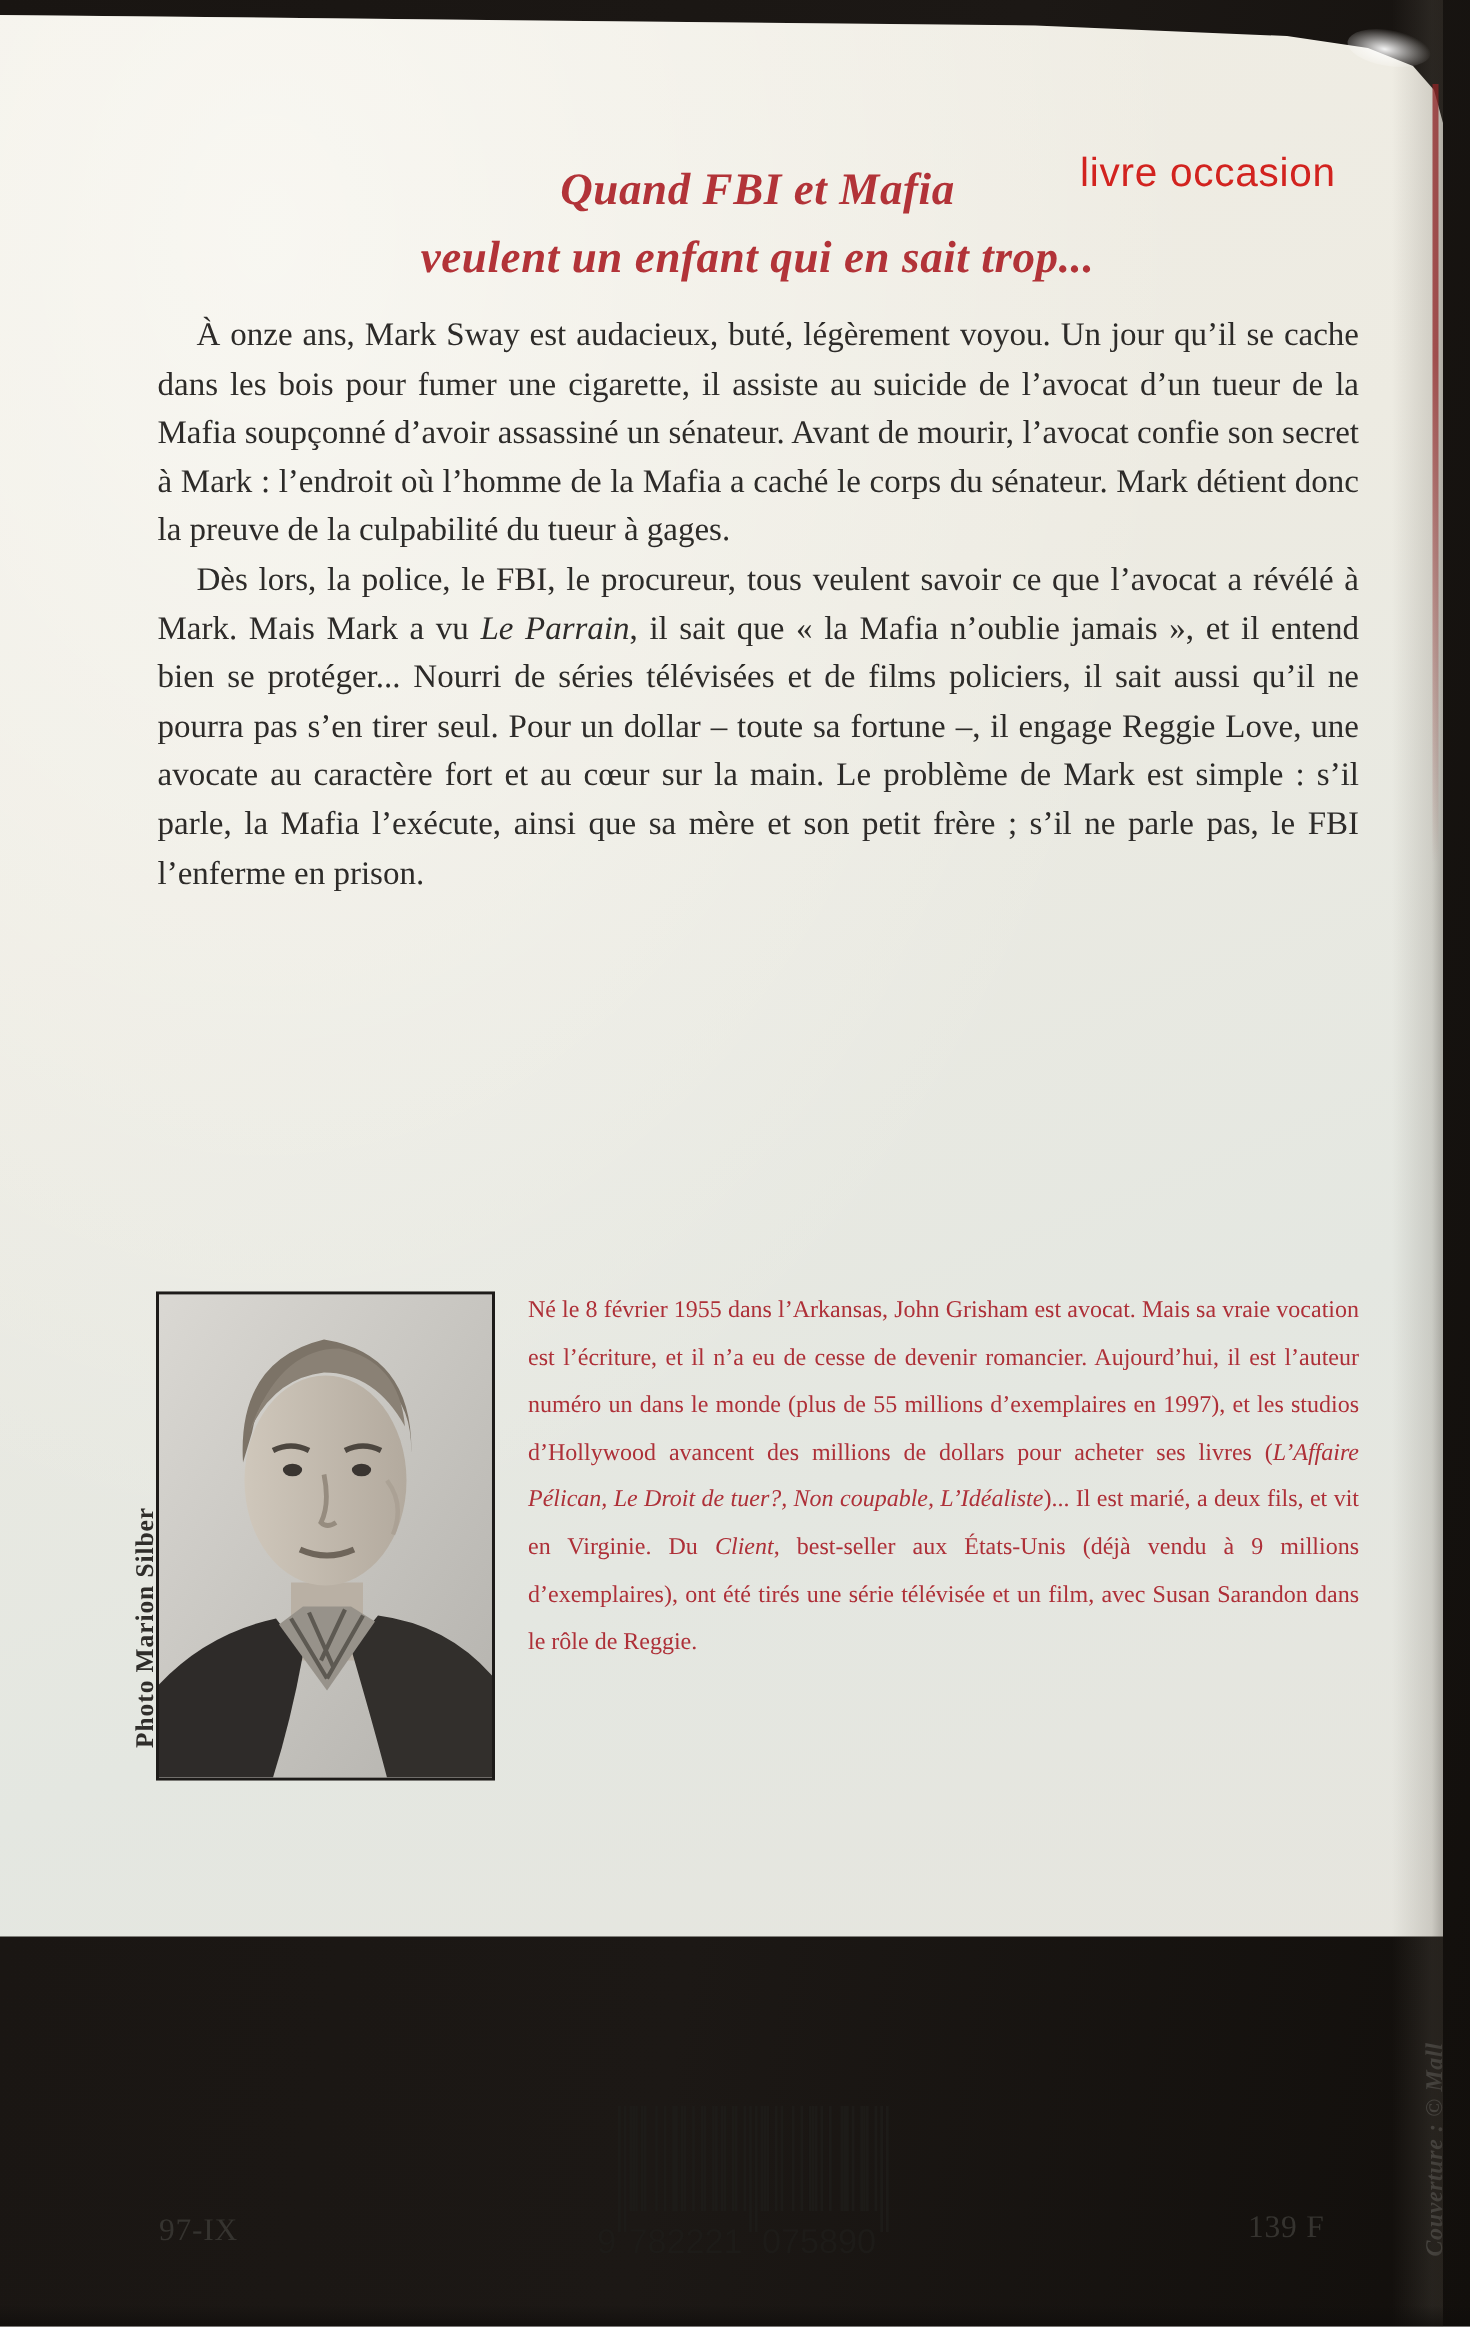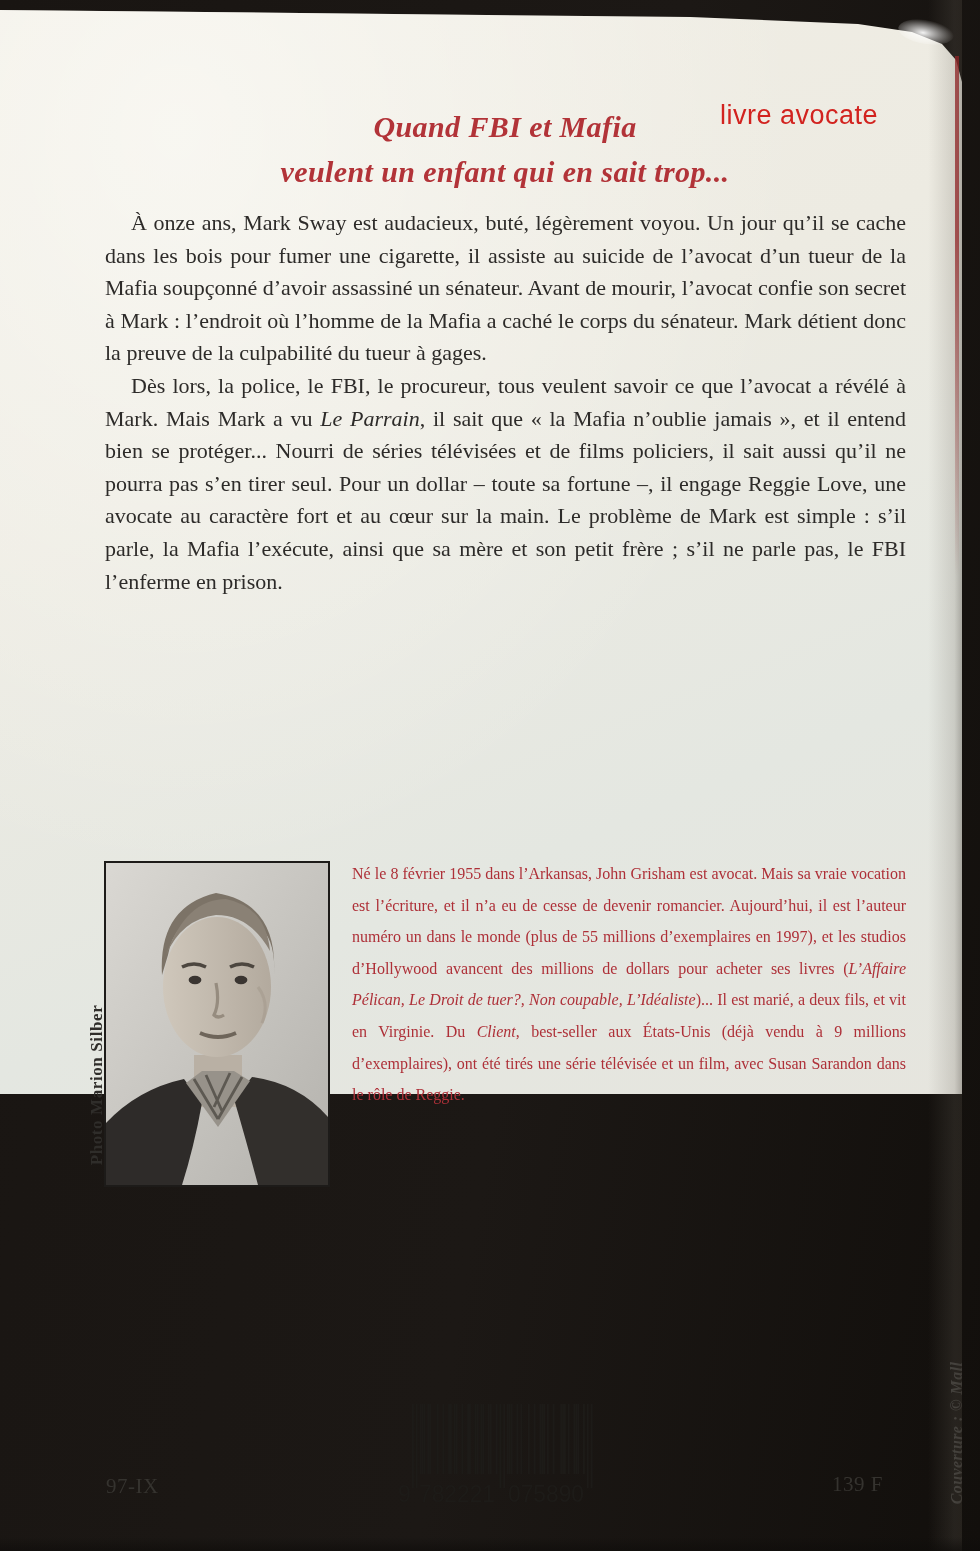--- a/index.html
+++ b/index.html
@@ -2,21 +2,21 @@
 <html style="--accent-red: #b23338; --overlay-red: #d2231f; --bio-red: #ae3038; --ink: #2d2b29; --paper: #edebe2; --frame-dark: #171310;"><head>
 <meta charset="utf-8">
 <style>
   html,body{margin:0;padding:0;}
   body{
     width:980px;height:1551px;position:relative;overflow:hidden;
     background:linear-gradient(100deg,#191512 0%,#1c1815 55%,#120f0c 100%);
     font-family:"Liberation Serif",serif;
   }
   .cover{
-    position:absolute;left:0;top:0;width:980px;height:1094px;
+    position:absolute;left:0;top:0;width:980px;height:1291px;
     background:
       radial-gradient(ellipse at 18% 12%, rgba(255,255,252,.55), rgba(255,255,252,0) 55%),
       linear-gradient(158deg,#f1eee5 0%,#edebe2 38%,#e4e7e1 72%,#e6e5de 100%);
     clip-path:polygon(0px 10px,690px 17px,858px 24px,912px 32px,942px 44px,956px 60px,962px 82px,962px 1544px,0px 1547px);
   }
   .page-edge-shadow{position:absolute;top:0;left:928px;width:34px;height:1551px;
     background:linear-gradient(to right,rgba(110,104,94,0) 0%,rgba(110,104,94,.22) 78%,rgba(70,64,56,.38) 100%);}
   .cover-edge-red{position:absolute;left:955px;top:56px;width:4px;height:520px;
     background:linear-gradient(to bottom,#8e2426 0%,#93282a 35%,rgba(147,40,42,0) 100%);opacity:.75;}
   .corner-curl{position:absolute;left:898px;top:20px;width:56px;height:24px;border-radius:50%;
@@ -69,21 +69,21 @@
 </head>
 <body>
 
 <div class="cover">
 
   <div class="tagline">
     <div>Quand  FBI et Mafia</div>
     <div>veulent un enfant qui en sait trop...</div>
   </div>
 
-  <div class="occasion">livre avocate</div>
+  <div class="occasion">livre occasion</div>
 
   <div class="synopsis">
     <p><span>À onze ans, Mark Sway est audacieux, buté, légèrement voyou. Un jour qu’il se cache dans les bois pour fumer une cigarette, il assiste au suicide de l’avocat d’un tueur de la Mafia soupçonné d’avoir assassiné un sénateur. Avant de mourir, l’avocat confie son secret à Mark : l’endroit où l’homme de la Mafia a caché le corps du sénateur. Mark détient donc la preuve de la culpabilité du tueur à gages.</span></p>
     <p><span>Dès lors, la police, le FBI, le procureur, tous veulent savoir ce que l’avocat a révélé à Mark. Mais Mark a vu </span><i>Le Parrain</i><span>, il sait que « la Mafia n’oublie jamais », et il entend bien se protéger... Nourri de séries télévisées et de films policiers, il sait aussi qu’il ne pourra pas s’en tirer seul. Pour un dollar – toute sa fortune –, il engage Reggie Love, une avocate au caractère fort et au cœur sur la main. Le problème de Mark est simple : s’il parle, la Mafia l’exécute, ainsi que sa mère et son petit frère ; s’il ne parle pas, le FBI l’enferme en prison.</span></p>
   </div>
 
   <div class="bio">
     <div class="photo-box">
       <svg viewBox="0 0 111 161" preserveAspectRatio="none">
         <defs>

